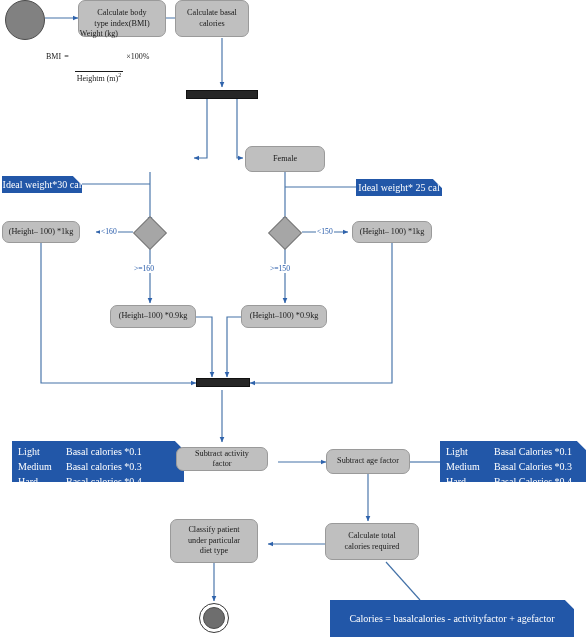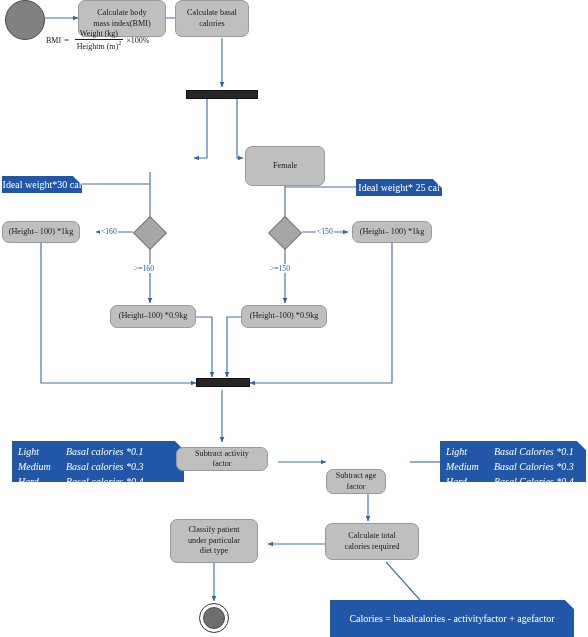--- a/index.html
+++ b/index.html
@@ -90,21 +90,20 @@
     right: 0;
     top: 0;
     width: 9px;
     height: 9px;
     background: #ffffff;
     clip-path: polygon(0 0, 100% 100%, 100% 0);
   }
   .note-row {
     display: flex;
     white-space: nowrap;
-    font-style: italic;
   }
   .note-row .k { width: 48px; flex: none; }
   .note-row .v { flex: 1; }
   .note-single {
     display: flex;
     align-items: center;
     justify-content: center;
     height: 100%;
     white-space: nowrap;
   }
@@ -125,20 +124,21 @@
     display: flex;
     align-items: center;
     white-space: nowrap;
   }
   .formula .frac {
     display: inline-flex;
     flex-direction: column;
     align-items: center;
     margin: 0 3px;
     line-height: 1.12;
+    gap: 32px;
   }
   .formula .frac .num { padding: 0 2px; }
   .formula .frac .den { padding: 0 2px; border-top: 1px solid #1a1a1a; }
   .formula sup { font-size: 6px; vertical-align: super; }
 </style>
 </head>
 <body>
 
 <div id="canvas">
 
@@ -200,21 +200,21 @@
 
       <path d="M214,563 L214,601" marker-end="url(#ah)"></path>
     </g>
   </svg>
 
   <div class="start-node" style="left:5px; top:0px; width:40px; height:40px;"></div>
 
   <div class="node" style="left:78px; top:0px; width:88px; height:37px;">
     <span>
       <span>Calculate body</span><br>
-      <span>mass index(BMI)</span>
+      <span>type index(BMI)</span>
     </span>
   </div>
 
   <div class="node" style="left:175px; top:0px; width:74px; height:37px;">
     <span>
       <span>Calculate basal</span><br>
       <span>calories</span>
     </span>
   </div>
 
@@ -223,21 +223,21 @@
     <span style="margin:0 3px;">=</span>
     <span class="frac">
       <span class="num">Weight (kg)</span>
       <span class="den"><span>Heightm (m)</span><sup>2</sup></span>
     </span>
     <span>×100%</span>
   </div>
 
   <div class="bar" style="left:186px; top:90px; width:72px; height:9px;"></div>
 
-  <div class="node" style="left:245px; top:146px; width:80px; height:40px;">
+  <div class="node" style="left:245px; top:146px; width:80px; height:26px;">
     <span>Female</span>
   </div>
 
   <div class="note" style="left:2px; top:176px; width:80px; height:17px;">
     <span class="fold"></span>
     <span class="note-single">Ideal weight*30 cal</span>
   </div>
   <div class="note" style="left:356px; top:179px; width:86px; height:17px;">
     <span class="fold"></span>
     <span class="note-single">Ideal weight* 25 cal</span>
@@ -283,21 +283,21 @@
     </div>
   </div>
 
   <div class="node" style="left:176px; top:447px; width:92px; height:24px;">
     <span>
       <span>Subtract activity</span><br>
       <span>factor</span>
     </span>
   </div>
 
-  <div class="node" style="left:326px; top:449px; width:60px; height:25px;margin-top:20px;">
+  <div class="node" style="left:326px; top:449px; width:84px; height:25px;">
     <span>Subtract age factor</span>
   </div>
 
   <div class="note" style="left:440px; top:441px; width:146px; height:41px;">
     <span class="fold"></span>
     <div class="note-row">
       <span class="k">Light</span>
       <span class="v">Basal Calories *0.1</span>
     </div>
     <div class="note-row">

